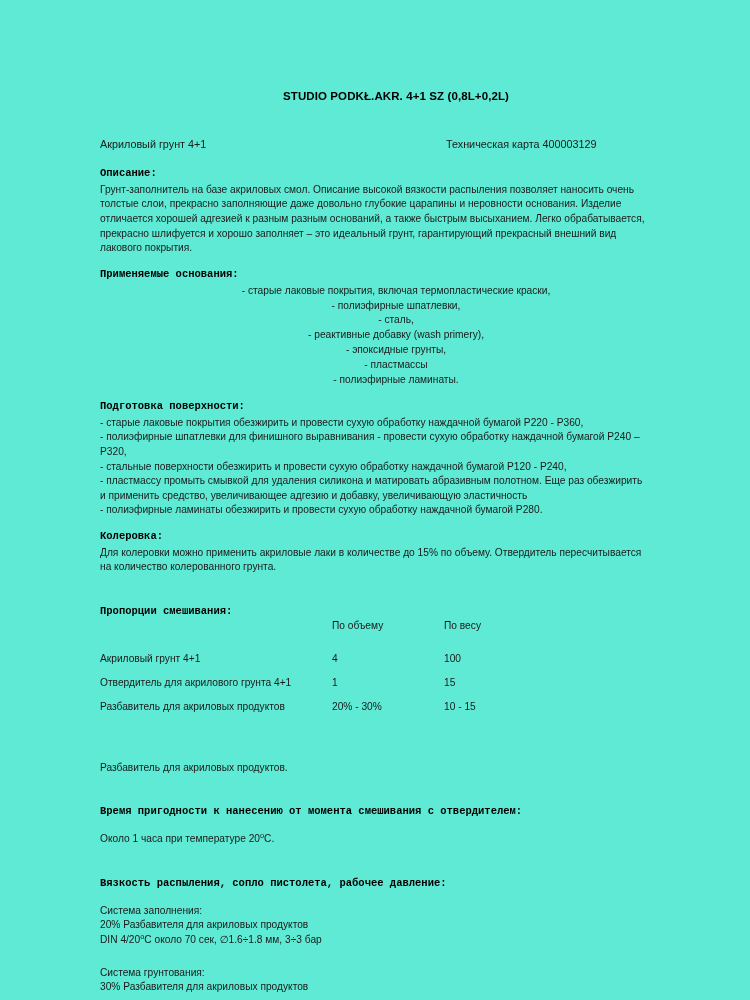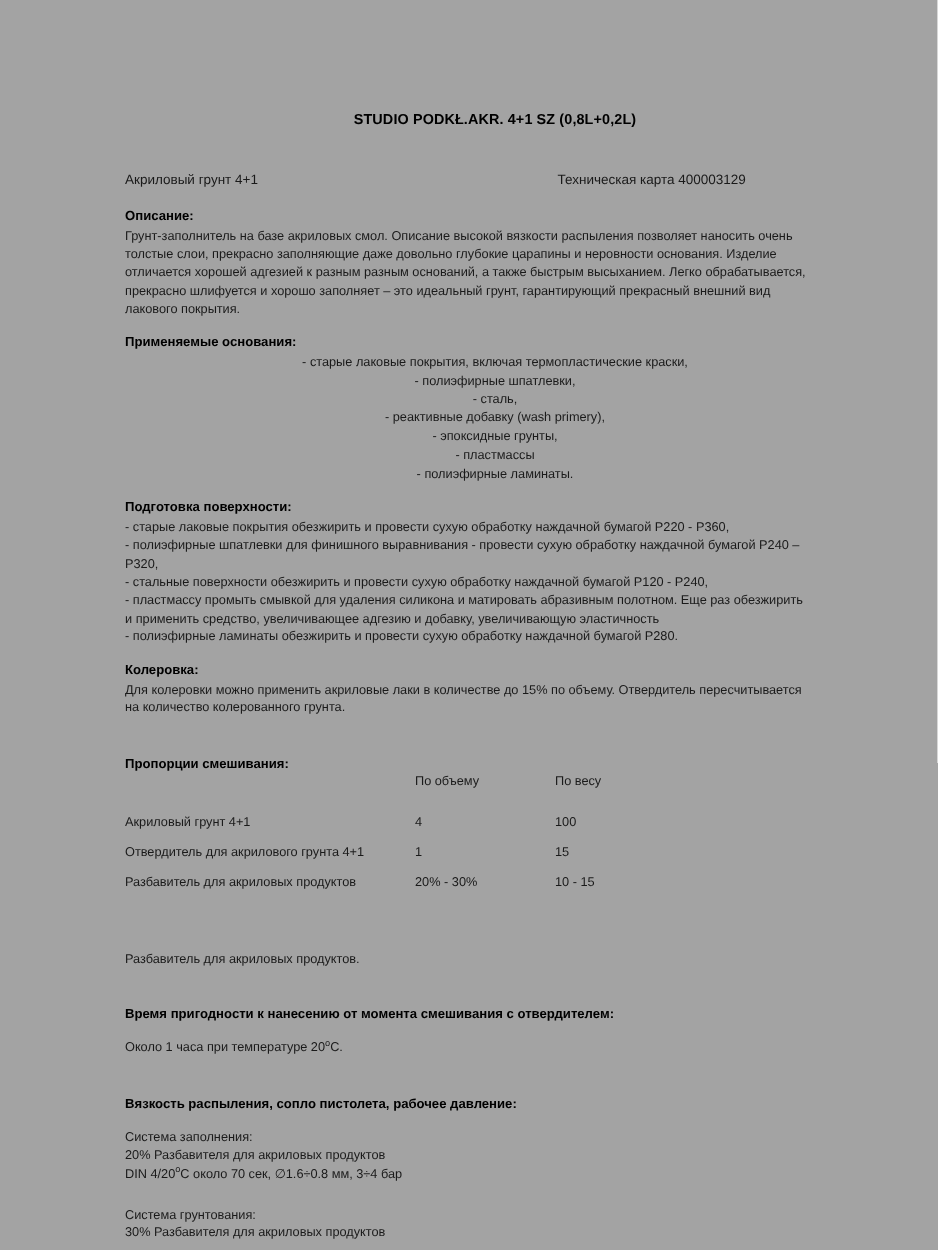--- a/index.html
+++ b/index.html
@@ -12,21 +12,21 @@
     height: 1000px;
     font-family: "Liberation Sans", sans-serif;
     color: #1a1a1a;
     -webkit-font-smoothing: antialiased;
   }
 
   .page {
     position: relative;
     width: 750px;
     height: 1000px;
-    background: #a3a3a3;
+    background: #5eead4;
     box-sizing: border-box;
     padding: 0 60px;
   }
 
   .content {
     position: absolute;
     left: 100px;
     top: 90px;
     width: 592px;
   }
@@ -51,20 +51,21 @@
   .header-row .tech-card { flex: 1 1 auto; }
 
   .section { margin-bottom: 0; }
 
   .sec-head {
     font-size: 10.5px;
     font-weight: bold;
     color: #000;
     margin: 0 0 2px 0;
     line-height: 1.42;
+    font-family: Liberation Mono, monospace;
   }
 
   .para {
     font-size: 10.2px;
     line-height: 1.43;
     margin: 0;
     color: #1a1a1a;
   }
 
   .bullets { margin: 0; }
@@ -211,21 +212,21 @@
 
     <div class="gap-xl"></div>
 
     <div class="section">
       <div class="sec-head">Вязкость распыления, сопло пистолета, рабочее давление:</div>
       <div class="gap-sm"></div>
 
       <div>
         <div class="para">Система заполнения:</div>
         <div class="para">20% Разбавителя для акриловых продуктов</div>
-        <div class="para nowrap"><span>DIN 4/20</span><span class="sup">o</span><span>С около 70 сек, ∅1.6÷0.8 мм, 3÷4 бар</span></div>
+        <div class="para nowrap"><span>DIN 4/20</span><span class="sup">o</span><span>С около 70 сек, ∅1.6÷1.8 мм, 3÷3 бар</span></div>
       </div>
 
       <div class="gap-md"></div>
 
       <div>
         <div class="para">Система грунтования:</div>
         <div class="para">30% Разбавителя для акриловых продуктов</div>
 
       </div>
     </div>

